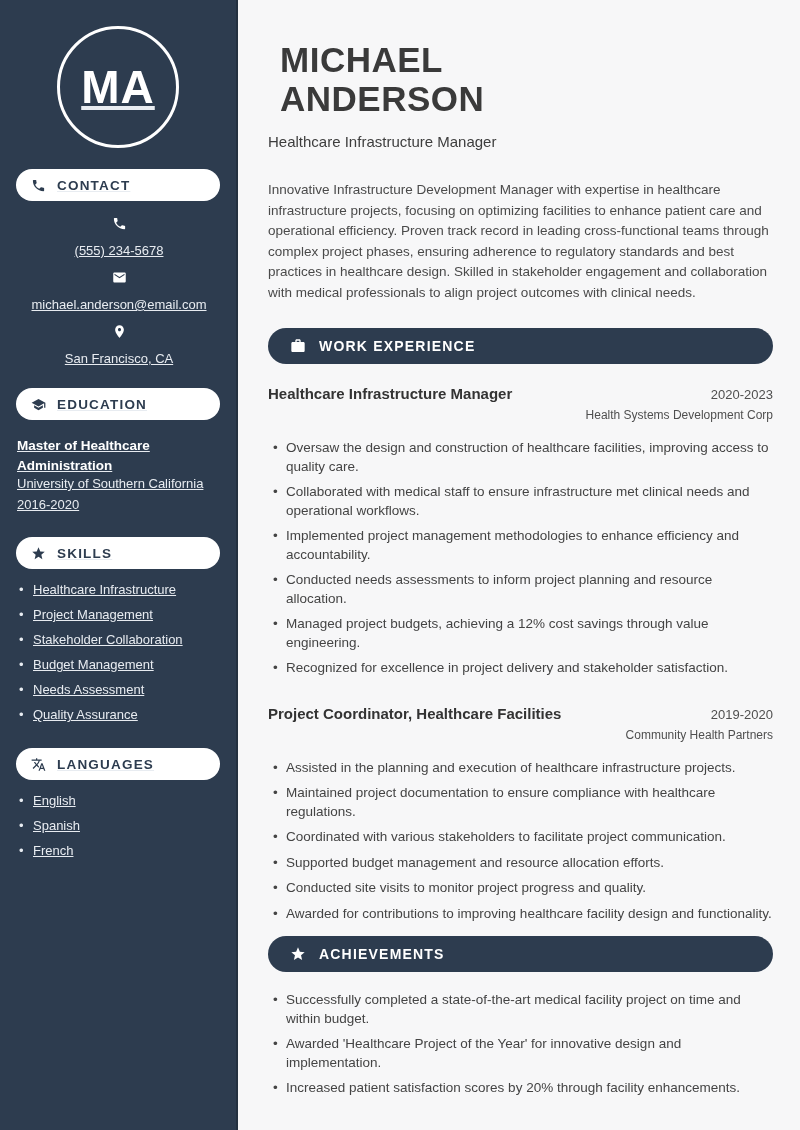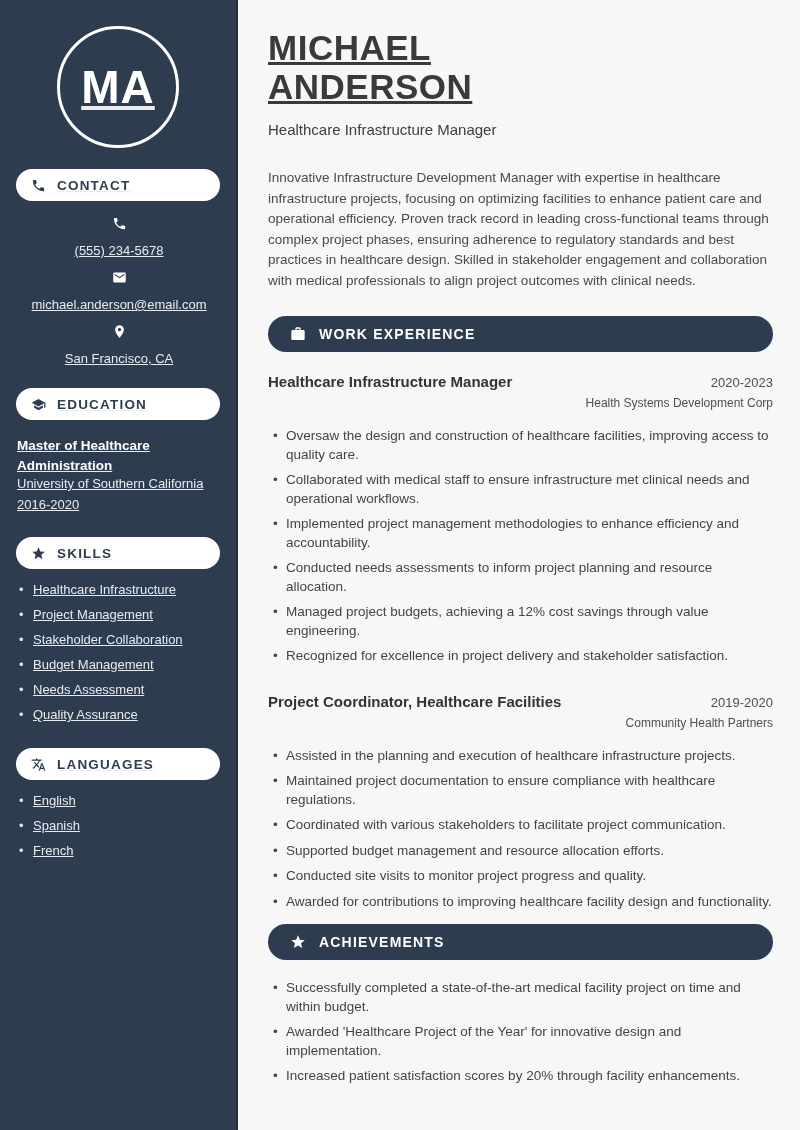--- a/index.html
+++ b/index.html
@@ -75,22 +75,22 @@
   }
 
   
   .main{
     flex:1;height:100%;
     background:var(--main-bg);
     padding:28px 27px 0 30px;
     color:var(--body-text);
   }
   h1.name{
-    margin:0;color:var(--heading-text);
-    font-size:35px;line-height:39px;font-weight:bold;letter-spacing:0.5px;text-decoration:underline;
+    margin:12px;color:var(--heading-text);
+    font-size:35px;line-height:39px;font-weight:bold;letter-spacing:0.5px;
   }
   .role-title{margin:15px 0 0 0;font-size:15px;color:#3d3d3d;}
   .summary{
     margin:30px 0 0 0;font-size:13.5px;line-height:20.5px;color:#4a4a4a;
   }
   .main-pill{
     display:flex;align-items:center;gap:13px;
     background:var(--navy);color:var(--white);
     height:36px;border-radius:18px;padding:0 22px;
     font-size:14px;font-weight:bold;letter-spacing:1.2px;

